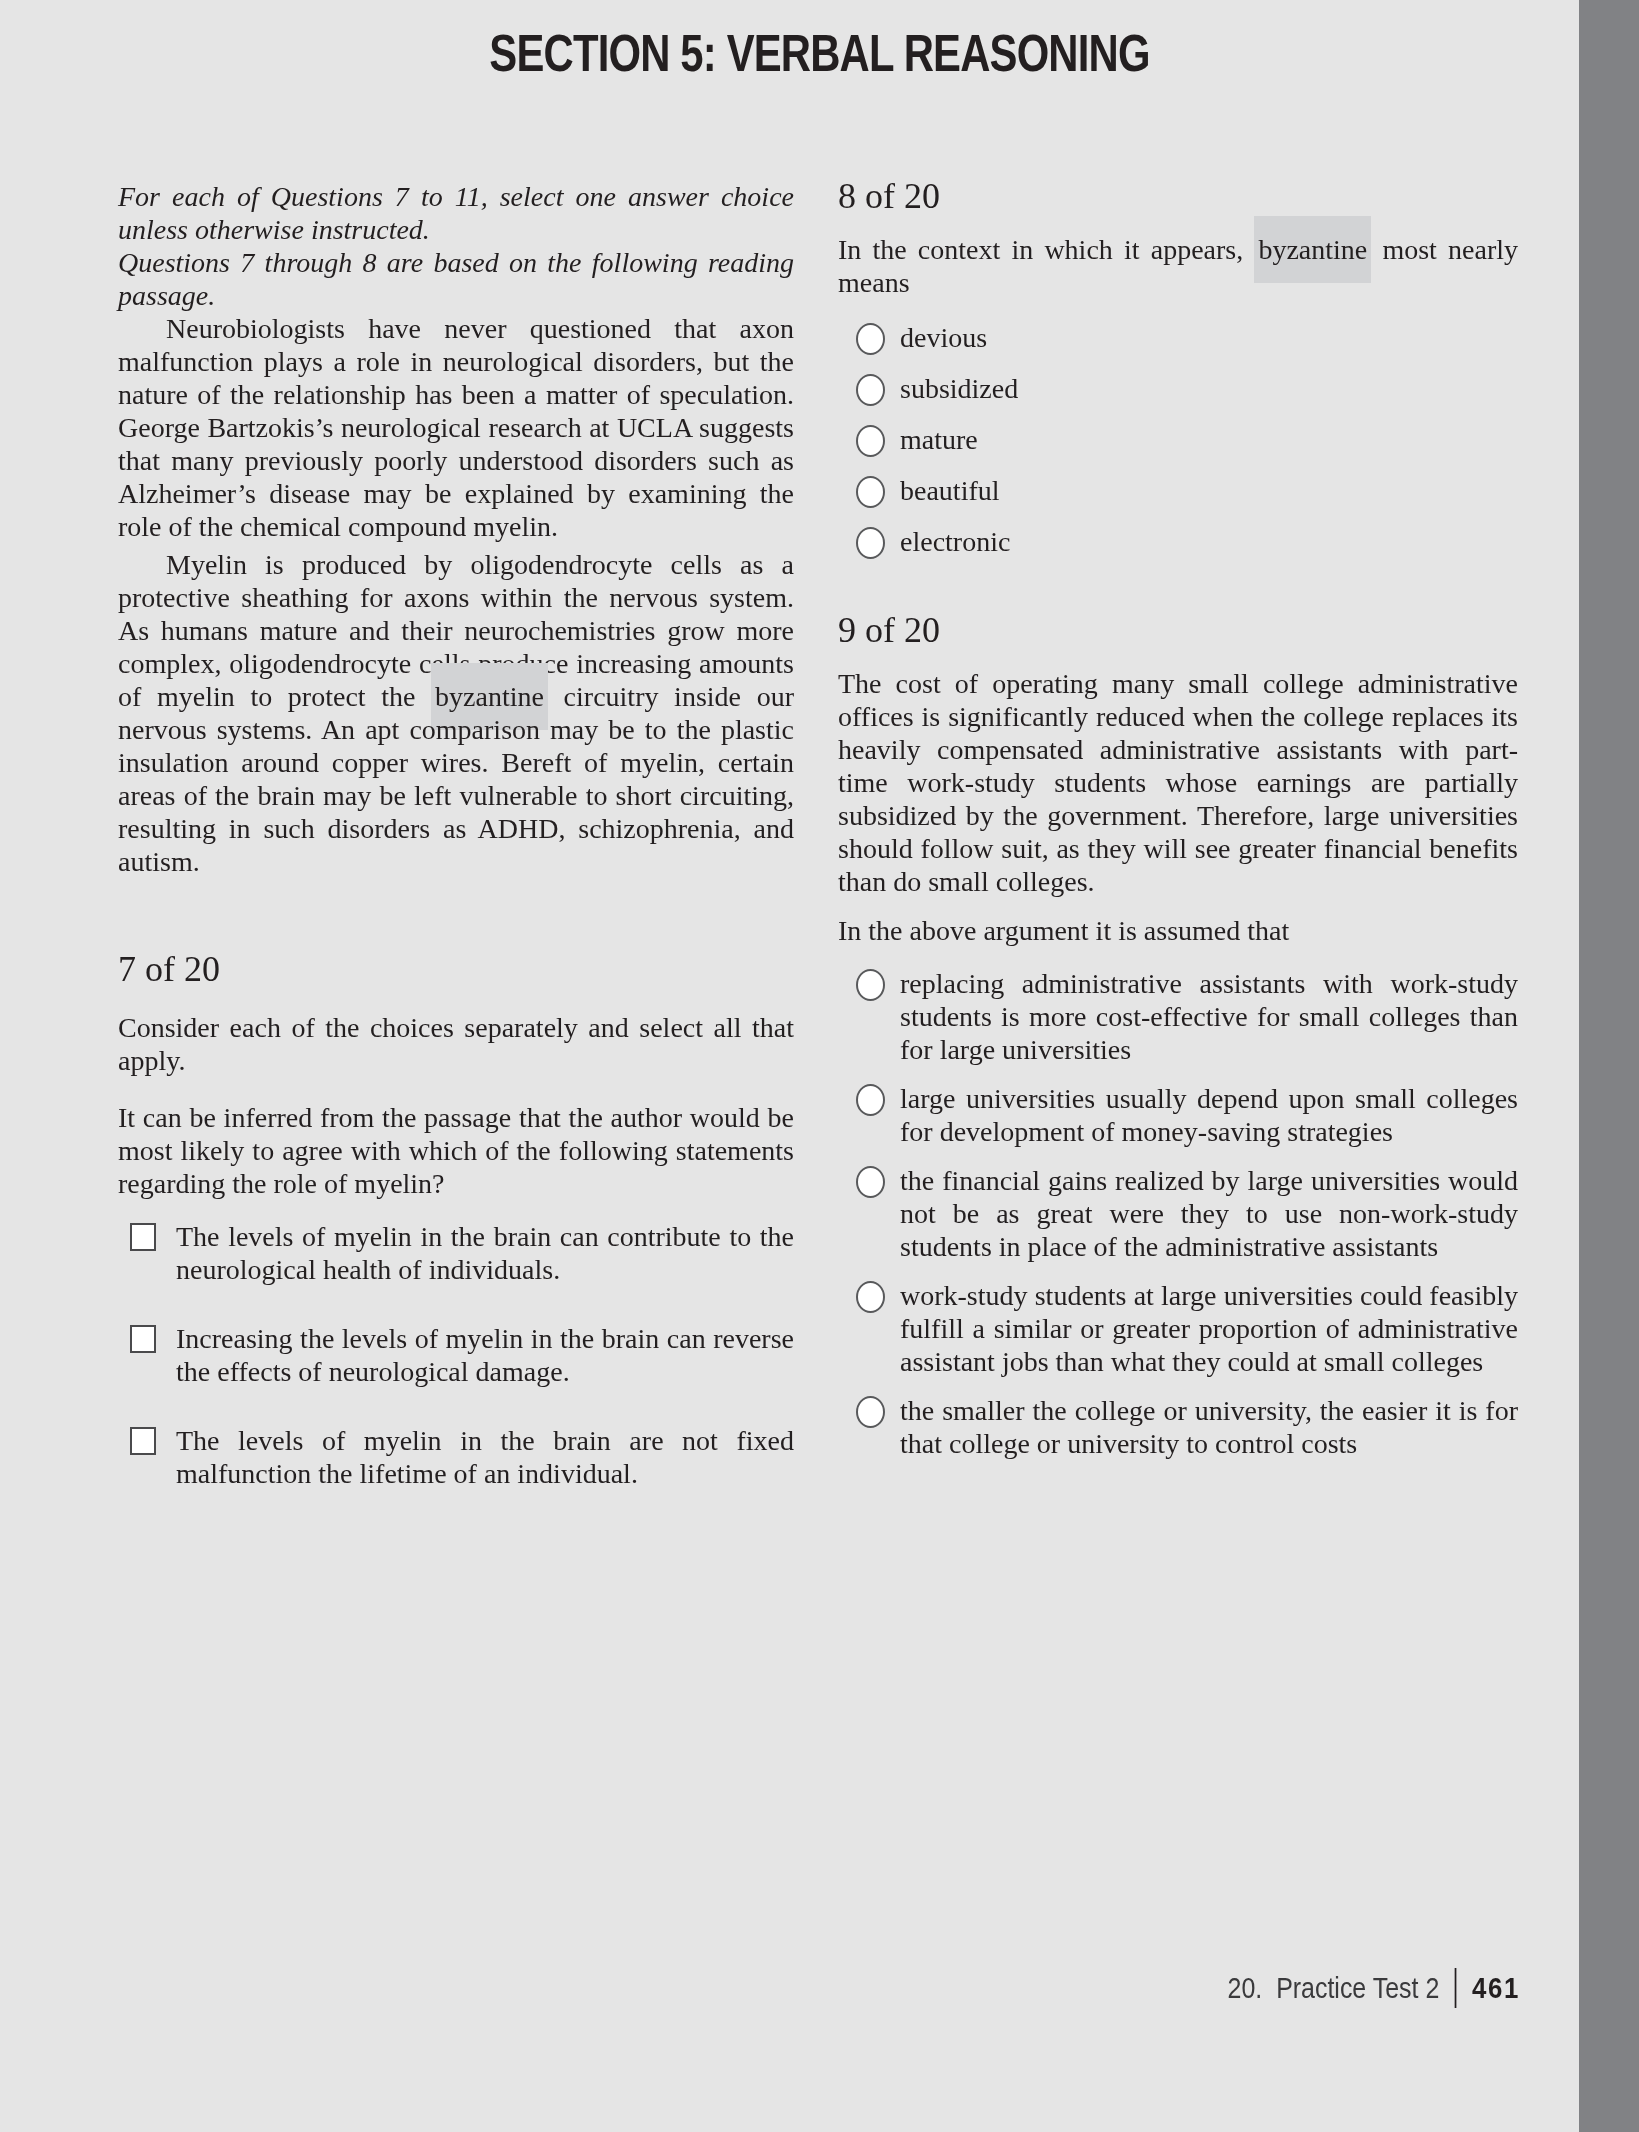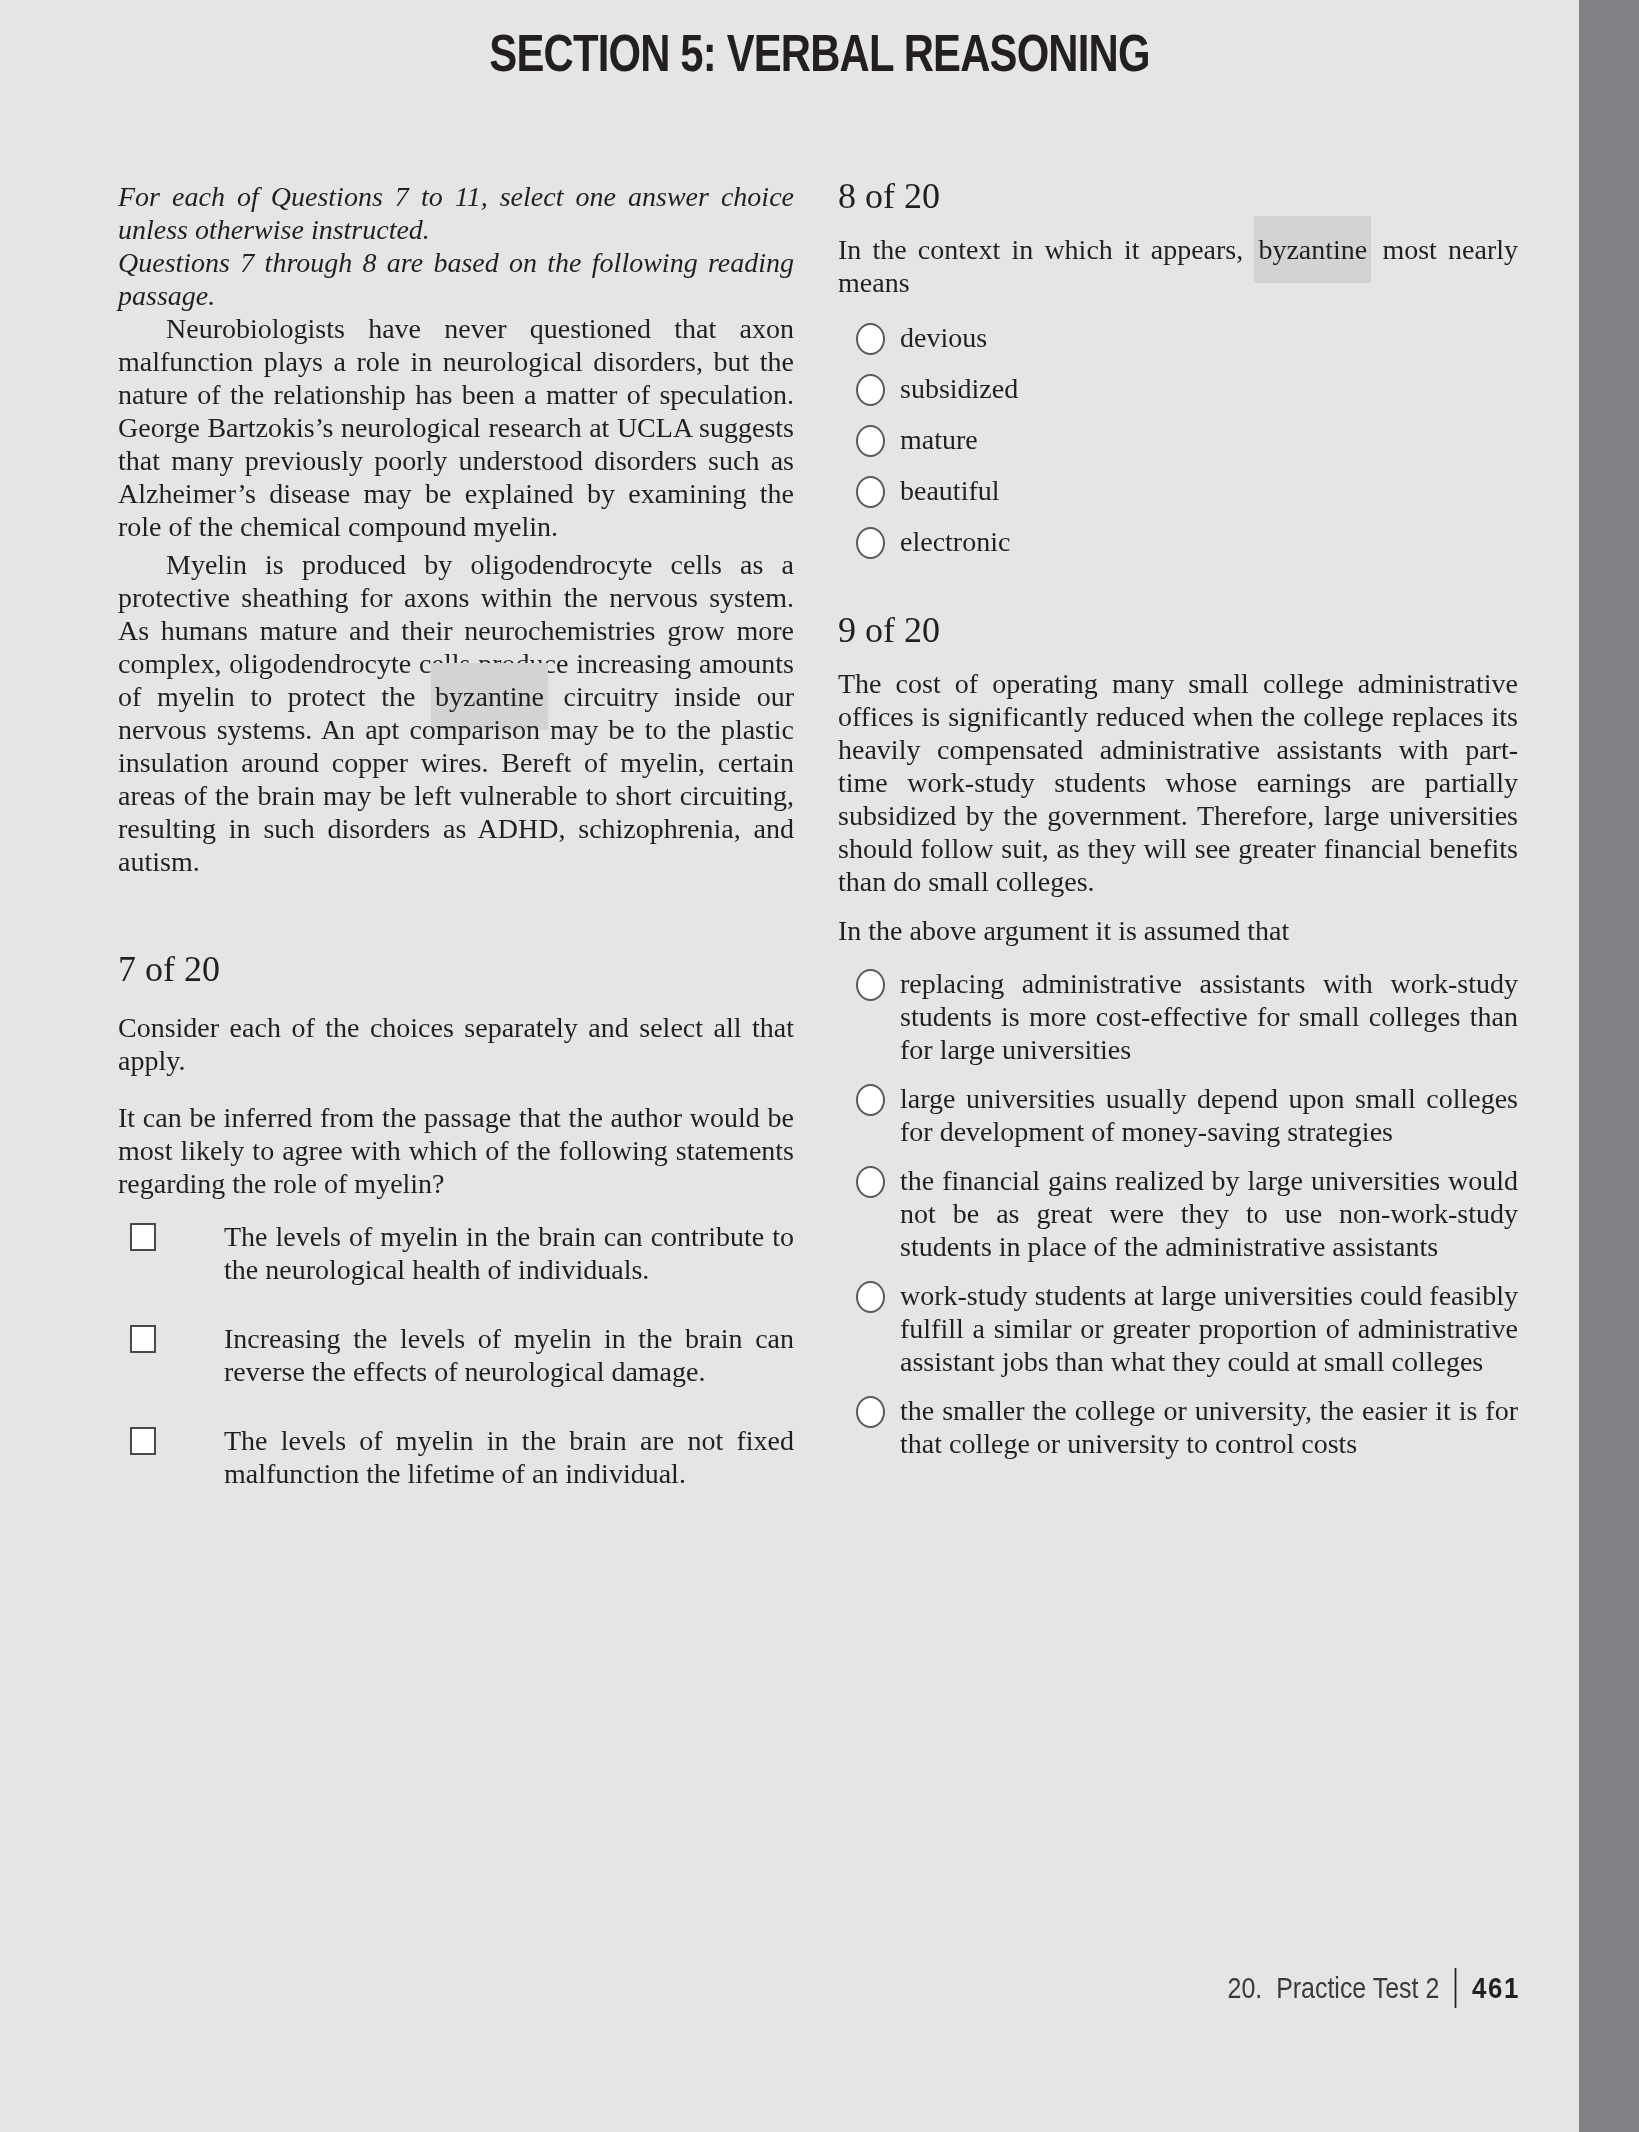--- a/index.html
+++ b/index.html
@@ -55,21 +55,21 @@
   .qnum-9 { margin-top: 55px; }
 
   .q-directive { margin-top: 25px !important; }
   .q-stem { margin-top: 24px !important; }
   .q-argument { margin-top: 20px !important; }
 
   .opt { display: flex; align-items: flex-start; font-family: Liberation Serif, serif; }
   .opt-text { flex: 1 1 auto; text-align: justify; }
 
   
-  .copt { margin-top: 20px; gap: 48px; }
+  .copt { margin-top: 20px; }
   .copt + .copt { margin-top: 36px; }
   .cbox {
     flex: 0 0 auto;
     width: 22px; height: 24px;
     border: 2px solid #4a4a4c;
     background: #ffffff;
     margin: 3px 20px 0 12px;
   }
 
   

